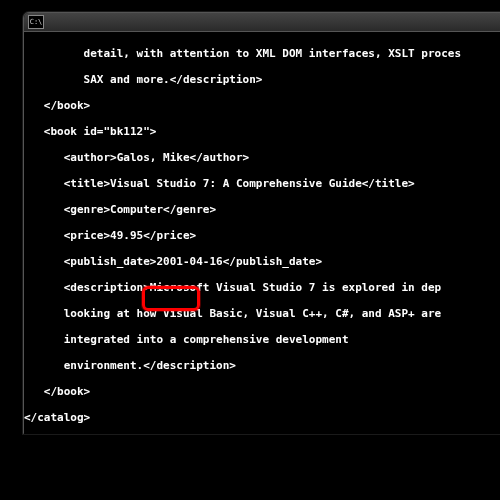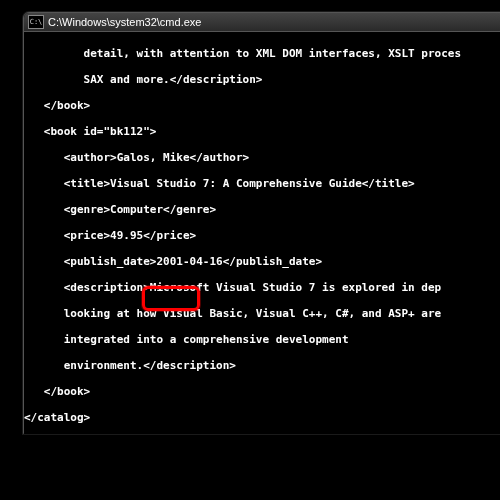--- a/index.html
+++ b/index.html
@@ -71,21 +71,20 @@
     box-shadow: 0 0 0 1px rgba(255,0,0,0.3);
     pointer-events: none;
   }
 </style>
 </head>
 <body>
 
 <div class="window">
   <div class="titlebar">
     <span class="titlebar-icon">C:\</span>
-    <span class="titlebar-text">C:\Windows\system32\cmd.exe</span>
   </div>
   <div class="terminal">
 <div class="terminal-line bwhite">         detail, with attention to XML DOM interfaces, XSLT proces</div>
 <div class="terminal-line bwhite">         SAX and more.&lt;/description&gt;</div>
 <div class="terminal-line bwhite">   &lt;/book&gt;</div>
 <div class="terminal-line bwhite">   &lt;book id="bk112"&gt;</div>
 <div class="terminal-line bwhite">      &lt;author&gt;Galos, Mike&lt;/author&gt;</div>
 <div class="terminal-line bwhite">      &lt;title&gt;Visual Studio 7: A Comprehensive Guide&lt;/title&gt;</div>
 <div class="terminal-line bwhite">      &lt;genre&gt;Computer&lt;/genre&gt;</div>
 <div class="terminal-line bwhite">      &lt;price&gt;49.95&lt;/price&gt;</div>

